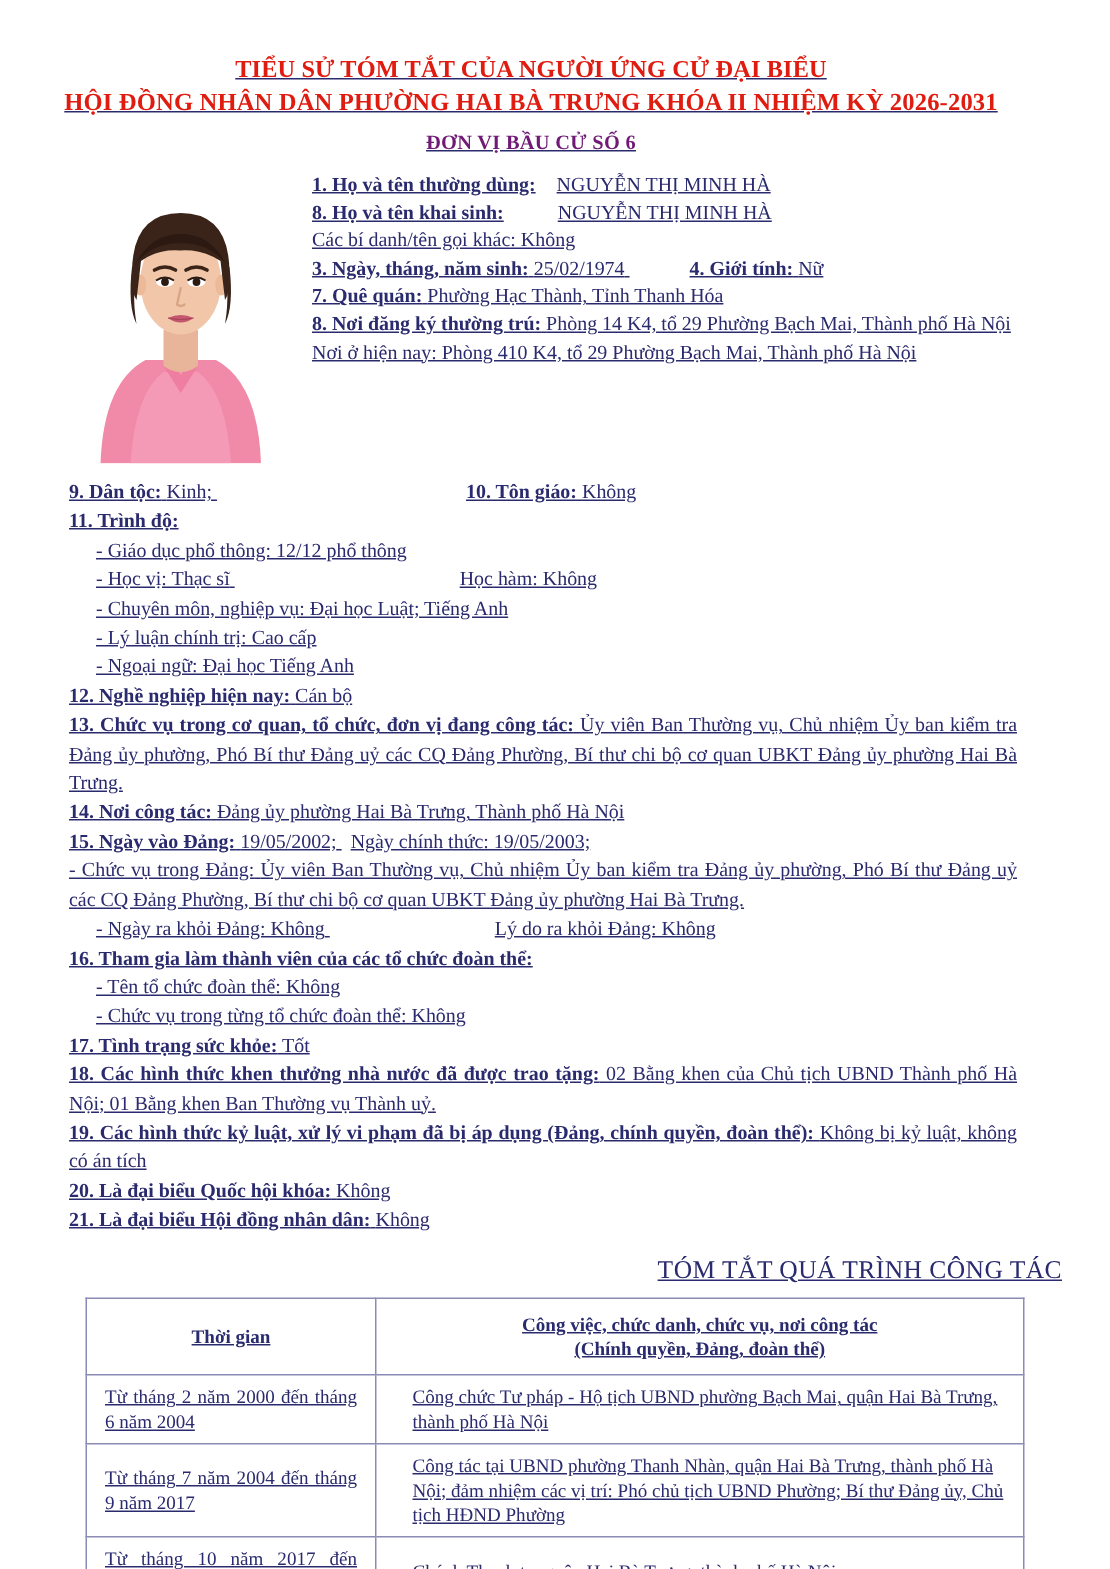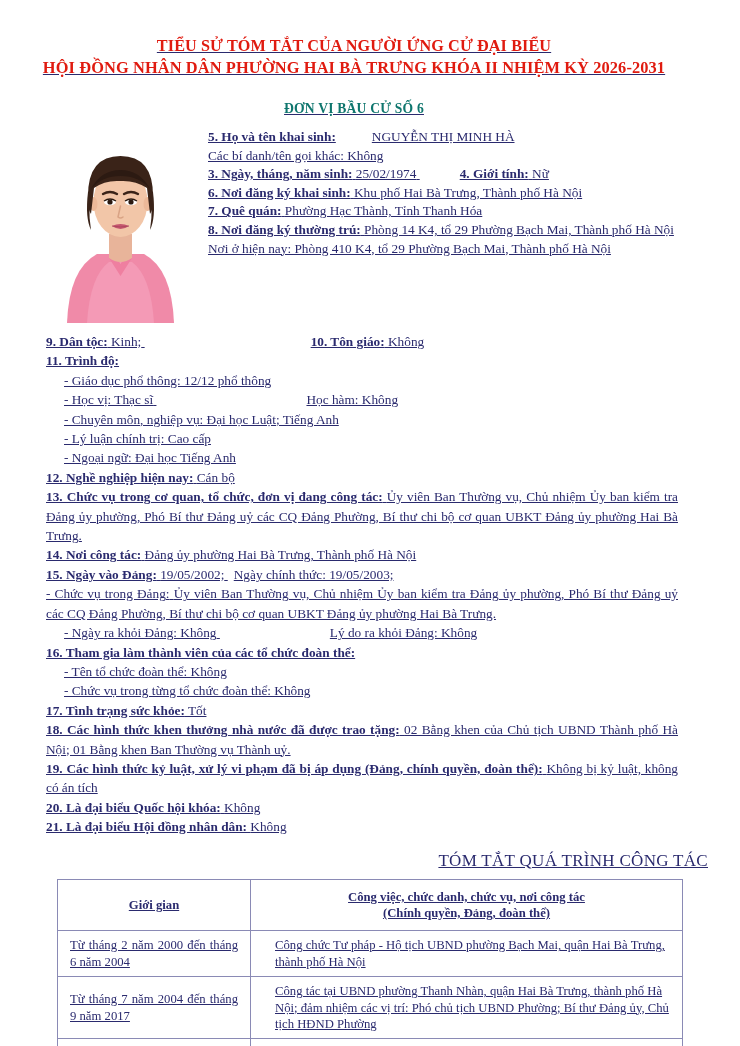--- a/index.html
+++ b/index.html
@@ -33,24 +33,24 @@
     color: #e01b10;
     font-weight: bold;
     font-size: 16.2px;
     line-height: 21px;
     letter-spacing: 0.1px;
     white-space: nowrap;
   }
   .title-line.l1 { font-size: 16.2px; }
   .title-line.l2 { font-size: 16.4px; }
   .subtitle {
-    color: #0f766e;
+    color: #701a75;
     font-weight: bold;
     font-size: 13.6px;
-    margin-top: 23px;
+    margin-top: 9px;
     letter-spacing: 0.2px;
   }
 
   
   .top-block {
     position: relative;
     margin-top: 9px;
     min-height: 198px;
   }
   .photo {
@@ -187,34 +187,33 @@
 
         <path d="M63.5 80 L61 91 Q63.5 93 66 91" stroke="#d9a385" stroke-width="1.5" fill="none" stroke-linecap="round"></path>
 
         <path d="M55 100 Q63.5 96 72 100 Q63.5 106 55 100 Z" fill="#c4566e"></path>
         <path d="M55 100 Q63.5 102 72 100" stroke="#a8435a" stroke-width="0.8" fill="none"></path>
       </svg>
     </div>
 
     <div class="top-right">
       <div class="ln kv">
-        <b class="lbl">5. Họ và tên khai sinh:</b><span class="val" style="padding-left:36px">NGUYỄN THỊ MINH HÀ</span>
+        <b class="lbl">1. Họ và tên thường dùng:</b><span class="val">NGUYỄN THỊ MINH HÀ</span>
+      </div>
+      <div class="ln kv">
+        <b class="lbl">8. Họ và tên khai sinh:</b><span class="val" style="padding-left:36px">NGUYỄN THỊ MINH HÀ</span>
       </div>
       <div class="ln">Các bí danh/tên gọi khác: Không</div>
       <div class="ln">
         <b class="lbl">3. Ngày, tháng, năm sinh:</b>
         <span>25/02/1974</span>
         <span style="display:inline-block;width:40px"></span><b class="lbl">4. Giới tính:</b>
         <span>Nữ</span>
       </div>
       <div class="ln">
-        <b class="lbl">6. Nơi đăng ký khai sinh:</b>
-        <span>Khu phố Hai Bà Trưng, Thành phố Hà Nội</span>
-      </div>
-      <div class="ln">
         <b class="lbl">7. Quê quán:</b>
         <span>Phường Hạc Thành, Tỉnh Thanh Hóa</span>
       </div>
       <div class="ln">
         <b class="lbl">8. Nơi đăng ký thường trú:</b>
         <span>Phòng 14 K4, tổ 29 Phường Bạch Mai, Thành phố Hà Nội</span>
       </div>
       <div class="ln">Nơi ở hiện nay: Phòng 410 K4, tổ 29 Phường Bạch Mai, Thành phố Hà Nội</div>
     </div>
   </div>
@@ -306,21 +305,21 @@
       <b class="lbl">21. Là đại biểu Hội đồng nhân dân:</b>
       <span>Không</span>
     </div>
   </div>
 
   <div class="section-heading">TÓM TẮT QUÁ TRÌNH CÔNG TÁC</div>
 
   <table class="career">
     <thead>
       <tr>
-        <th class="c1">Giới gian</th>
+        <th class="c1">Thời gian</th>
         <th class="c2">
           <div class="th-sub">Công việc, chức danh, chức vụ, nơi công tác</div>
           <div class="th-sub">(Chính quyền, Đảng, đoàn thể)</div>
         </th>
       </tr>
     </thead>
     <tbody>
       <tr>
         <td class="c1">Từ tháng 2 năm 2000 đến tháng 6 năm 2004</td>
         <td class="c2">Công chức Tư pháp - Hộ tịch UBND phường Bạch Mai, quận Hai Bà Trưng, thành phố Hà Nội</td>

